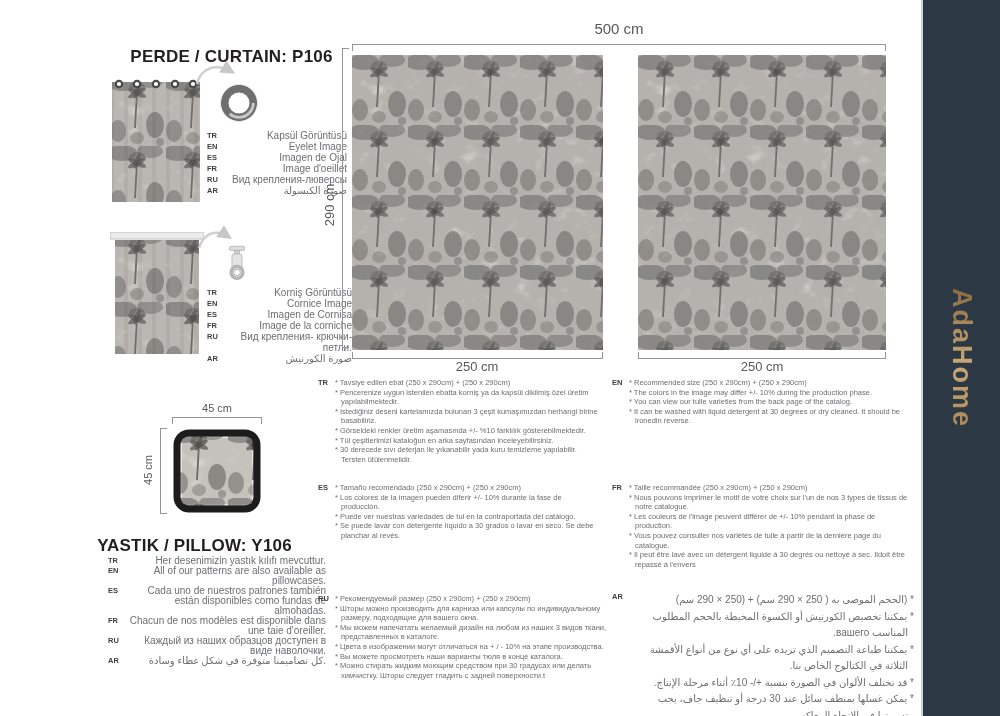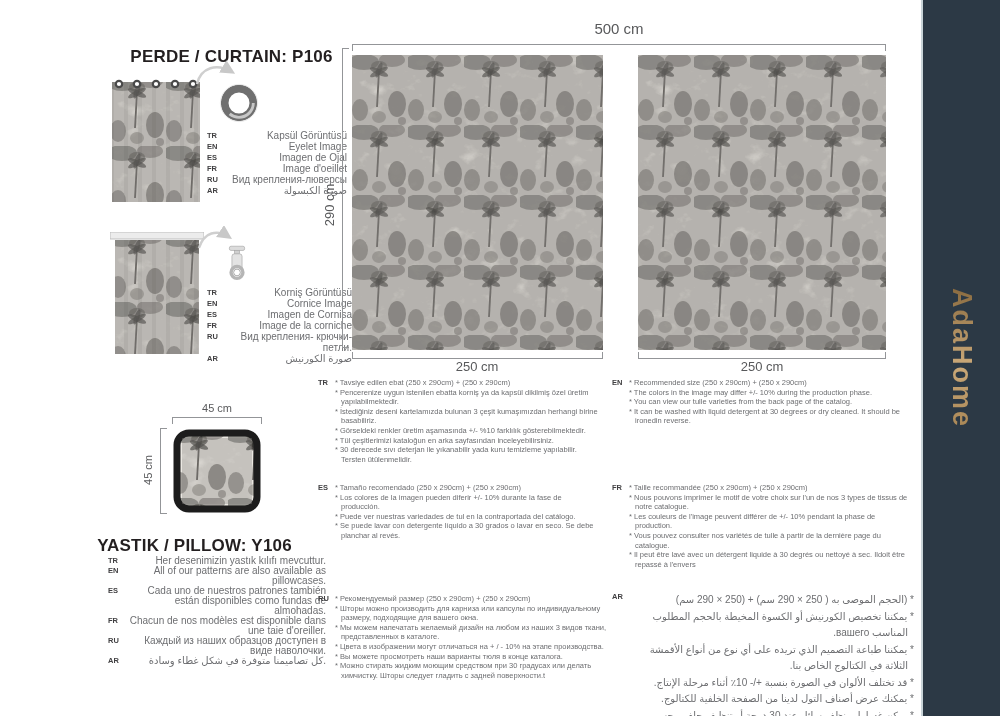--- a/index.html
+++ b/index.html
@@ -342,18 +342,17 @@
   </div>
 
   <div class="note-block nb-ar">
     <span class="nb-label">AR</span>
     <div class="nb-lines">
 
     <div class="note-line">* (الحجم الموصى به ( 250 × 290 سم) + (250 × 290 سم)</div>
         <div class="note-line">* يمكننا تخصيص الكورنيش أو الكسوة المخيطة بالحجم المطلوب المناسب вашего.</div>
         <div class="note-line">* يمكننا طباعة التصميم الذي تريده على أي نوع من أنواع الأقمشة الثلاثة في الكتالوج الخاص بنا.</div>
         <div class="note-line">* قد تختلف الألوان في الصورة بنسبة +/- 10٪ أثناء مرحلة الإنتاج.</div>
-        <div class="note-line">* يمكنك عرض أصناف التول لدينا من الصفحة الخلفية للكتالوج.</div>
         <div class="note-line">* يمكن غسلها بمنظف سائل عند 30 درجة أو تنظيف جاف، يجب تسويتها في الاتجاه المعاكس</div>
       </div>
   </div>
 
 </div>
 
 </body></html>

